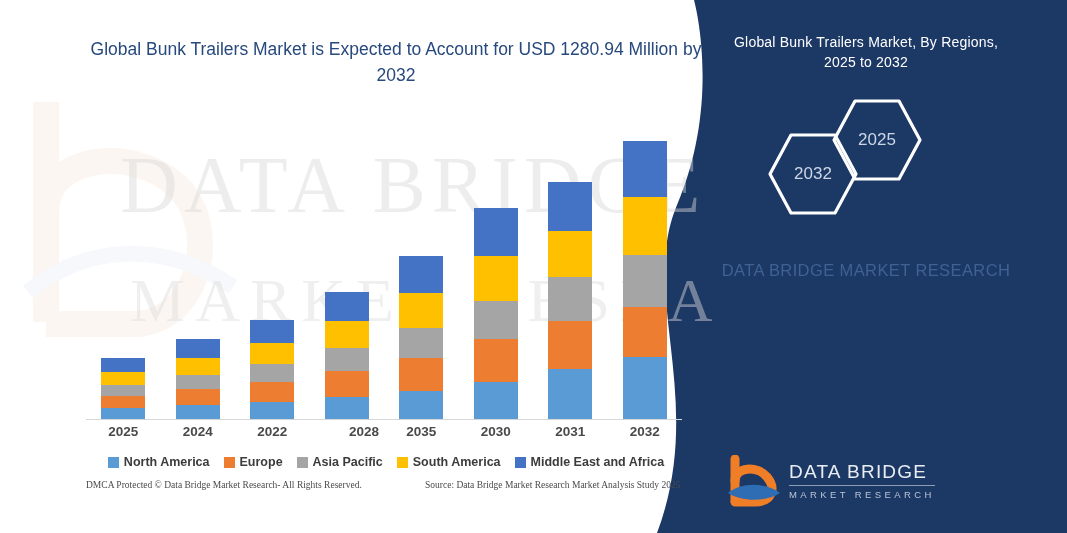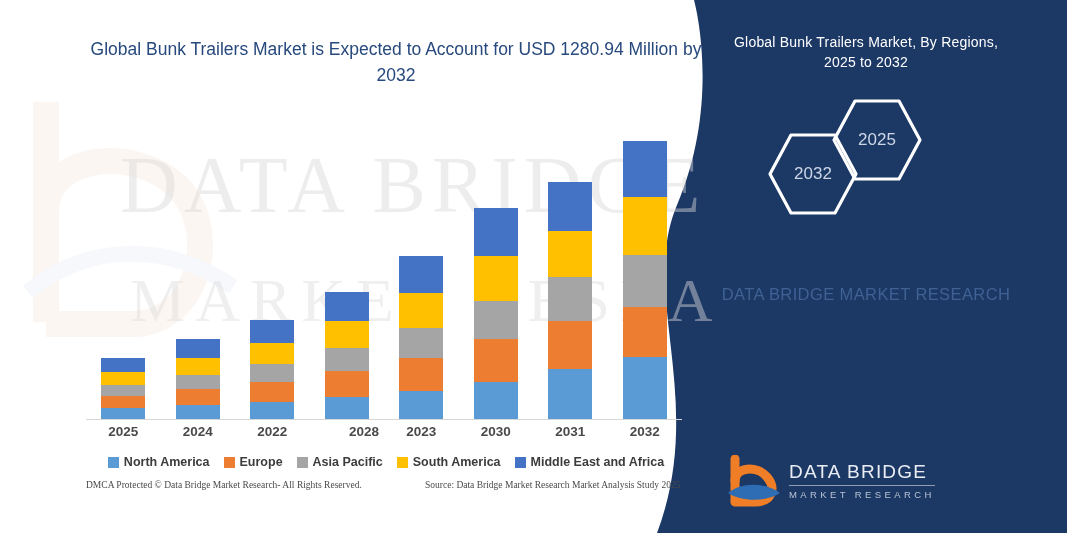--- a/index.html
+++ b/index.html
@@ -36,21 +36,21 @@
     position:absolute;width:100%;text-align:center;
     color:#ccd6e6;font-size:17px;font-weight:400;
     top:50%;transform:translateY(-50%);
   }
   .hex-2025{left:96px;top:2px;width:92px;height:84px;}
   .hex-2032{left:32px;top:36px;width:92px;height:84px;}
 
   .dbmr-text{
     position:absolute;top:258px;left:14px;width:290px;
     text-align:center;color:#3f6193;
-    font-size:16.5px;line-height:1.5;letter-spacing:.4px;margin-top:24px;
+    font-size:16.5px;line-height:1.5;letter-spacing:.4px;
   }
 
   .logo{
     position:absolute;left:20px;top:455px;width:300px;height:55px;
   }
   .logo-mark{position:absolute;left:0;top:0;width:56px;height:52px;}
   .logo-mark svg{display:block;}
   .logo-text{
     position:absolute;left:62px;top:6px;
   }
@@ -205,21 +205,21 @@
         </div>
       </div>
     <div class="axis-line"></div>
   </div>
 
   <div class="xlabels" id="xlabels">
       <div class="xlab" style="left: 7.25px;">2025</div>
       <div class="xlab" style="left: 81.75px;">2024</div>
       <div class="xlab" style="left: 156.25px;">2022</div>
       <div class="xlab" style="left: 248px;">2028</div>
-      <div class="xlab" style="left: 305.25px;">2023</div>
+      <div class="xlab" style="left: 305.25px;">2035</div>
       <div class="xlab" style="left: 379.75px;">2030</div>
       <div class="xlab" style="left: 454.25px;">2031</div>
       <div class="xlab" style="left: 528.75px;">2032</div>
     </div>
 
   <div class="legend" id="legend">
       <div class="legend-item">
         <span class="legend-swatch" style="background: rgb(91, 155, 213);"></span>
         <span class="legend-label">North America</span>
       </div>

